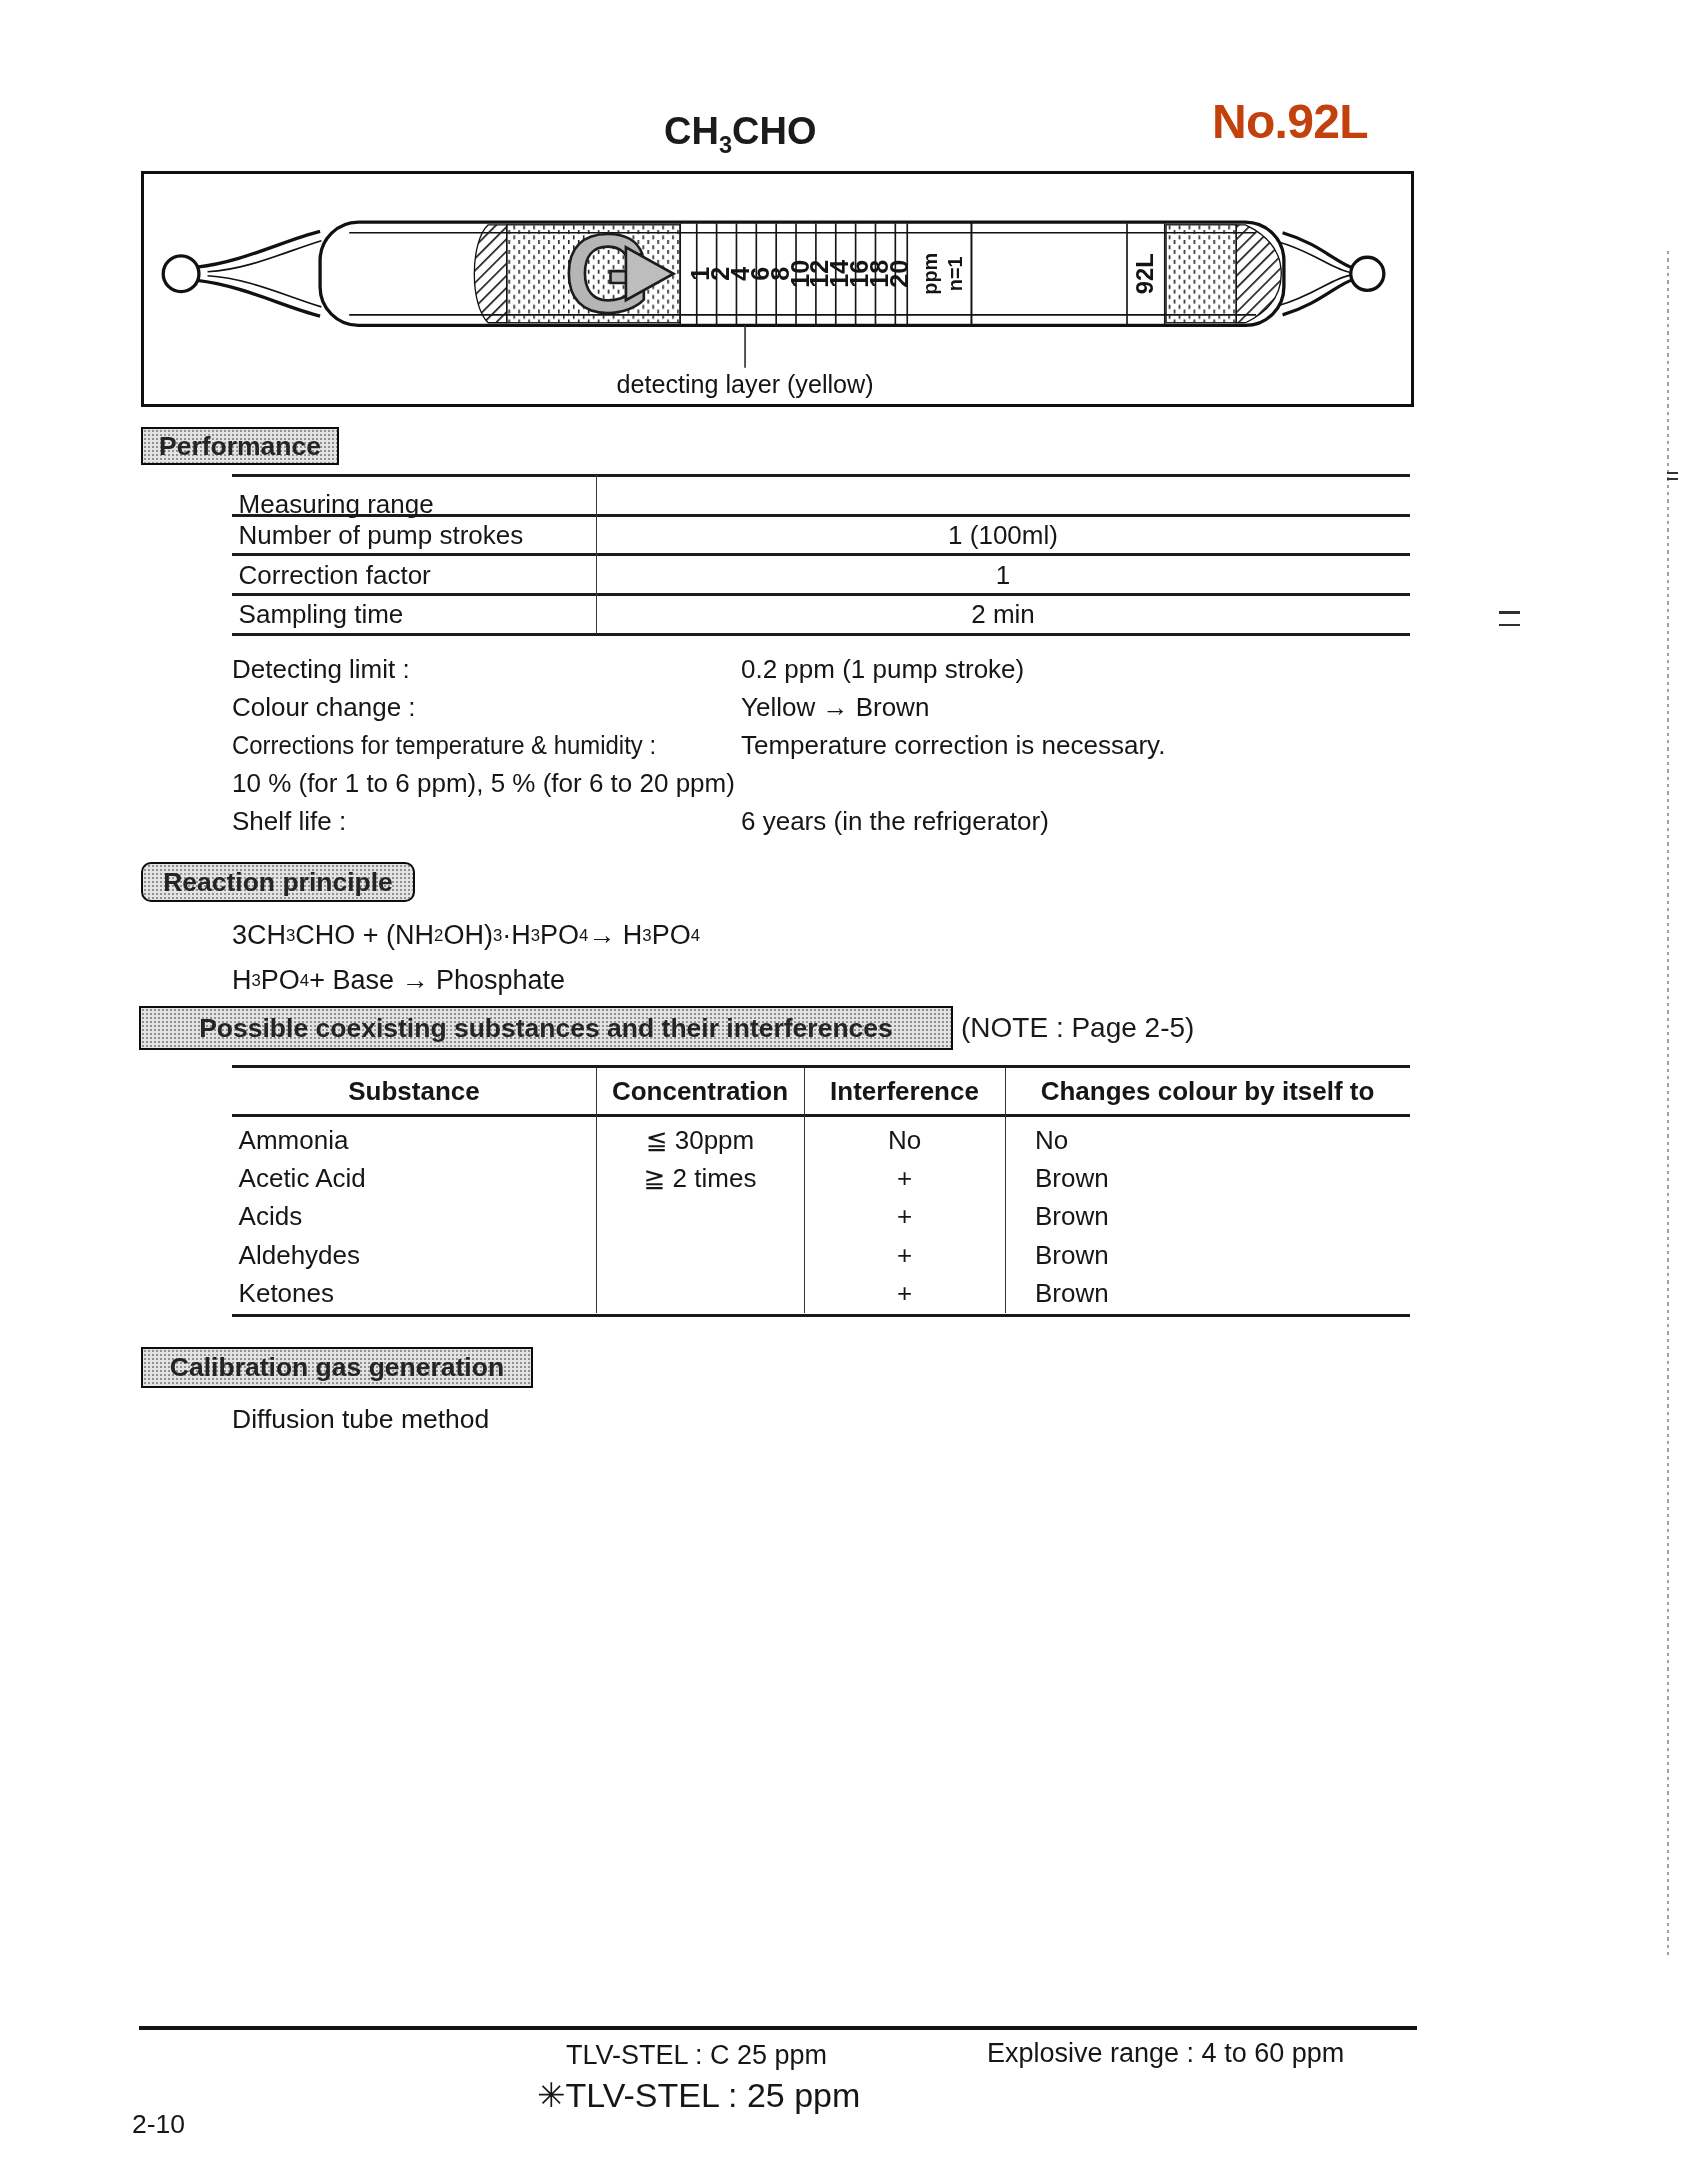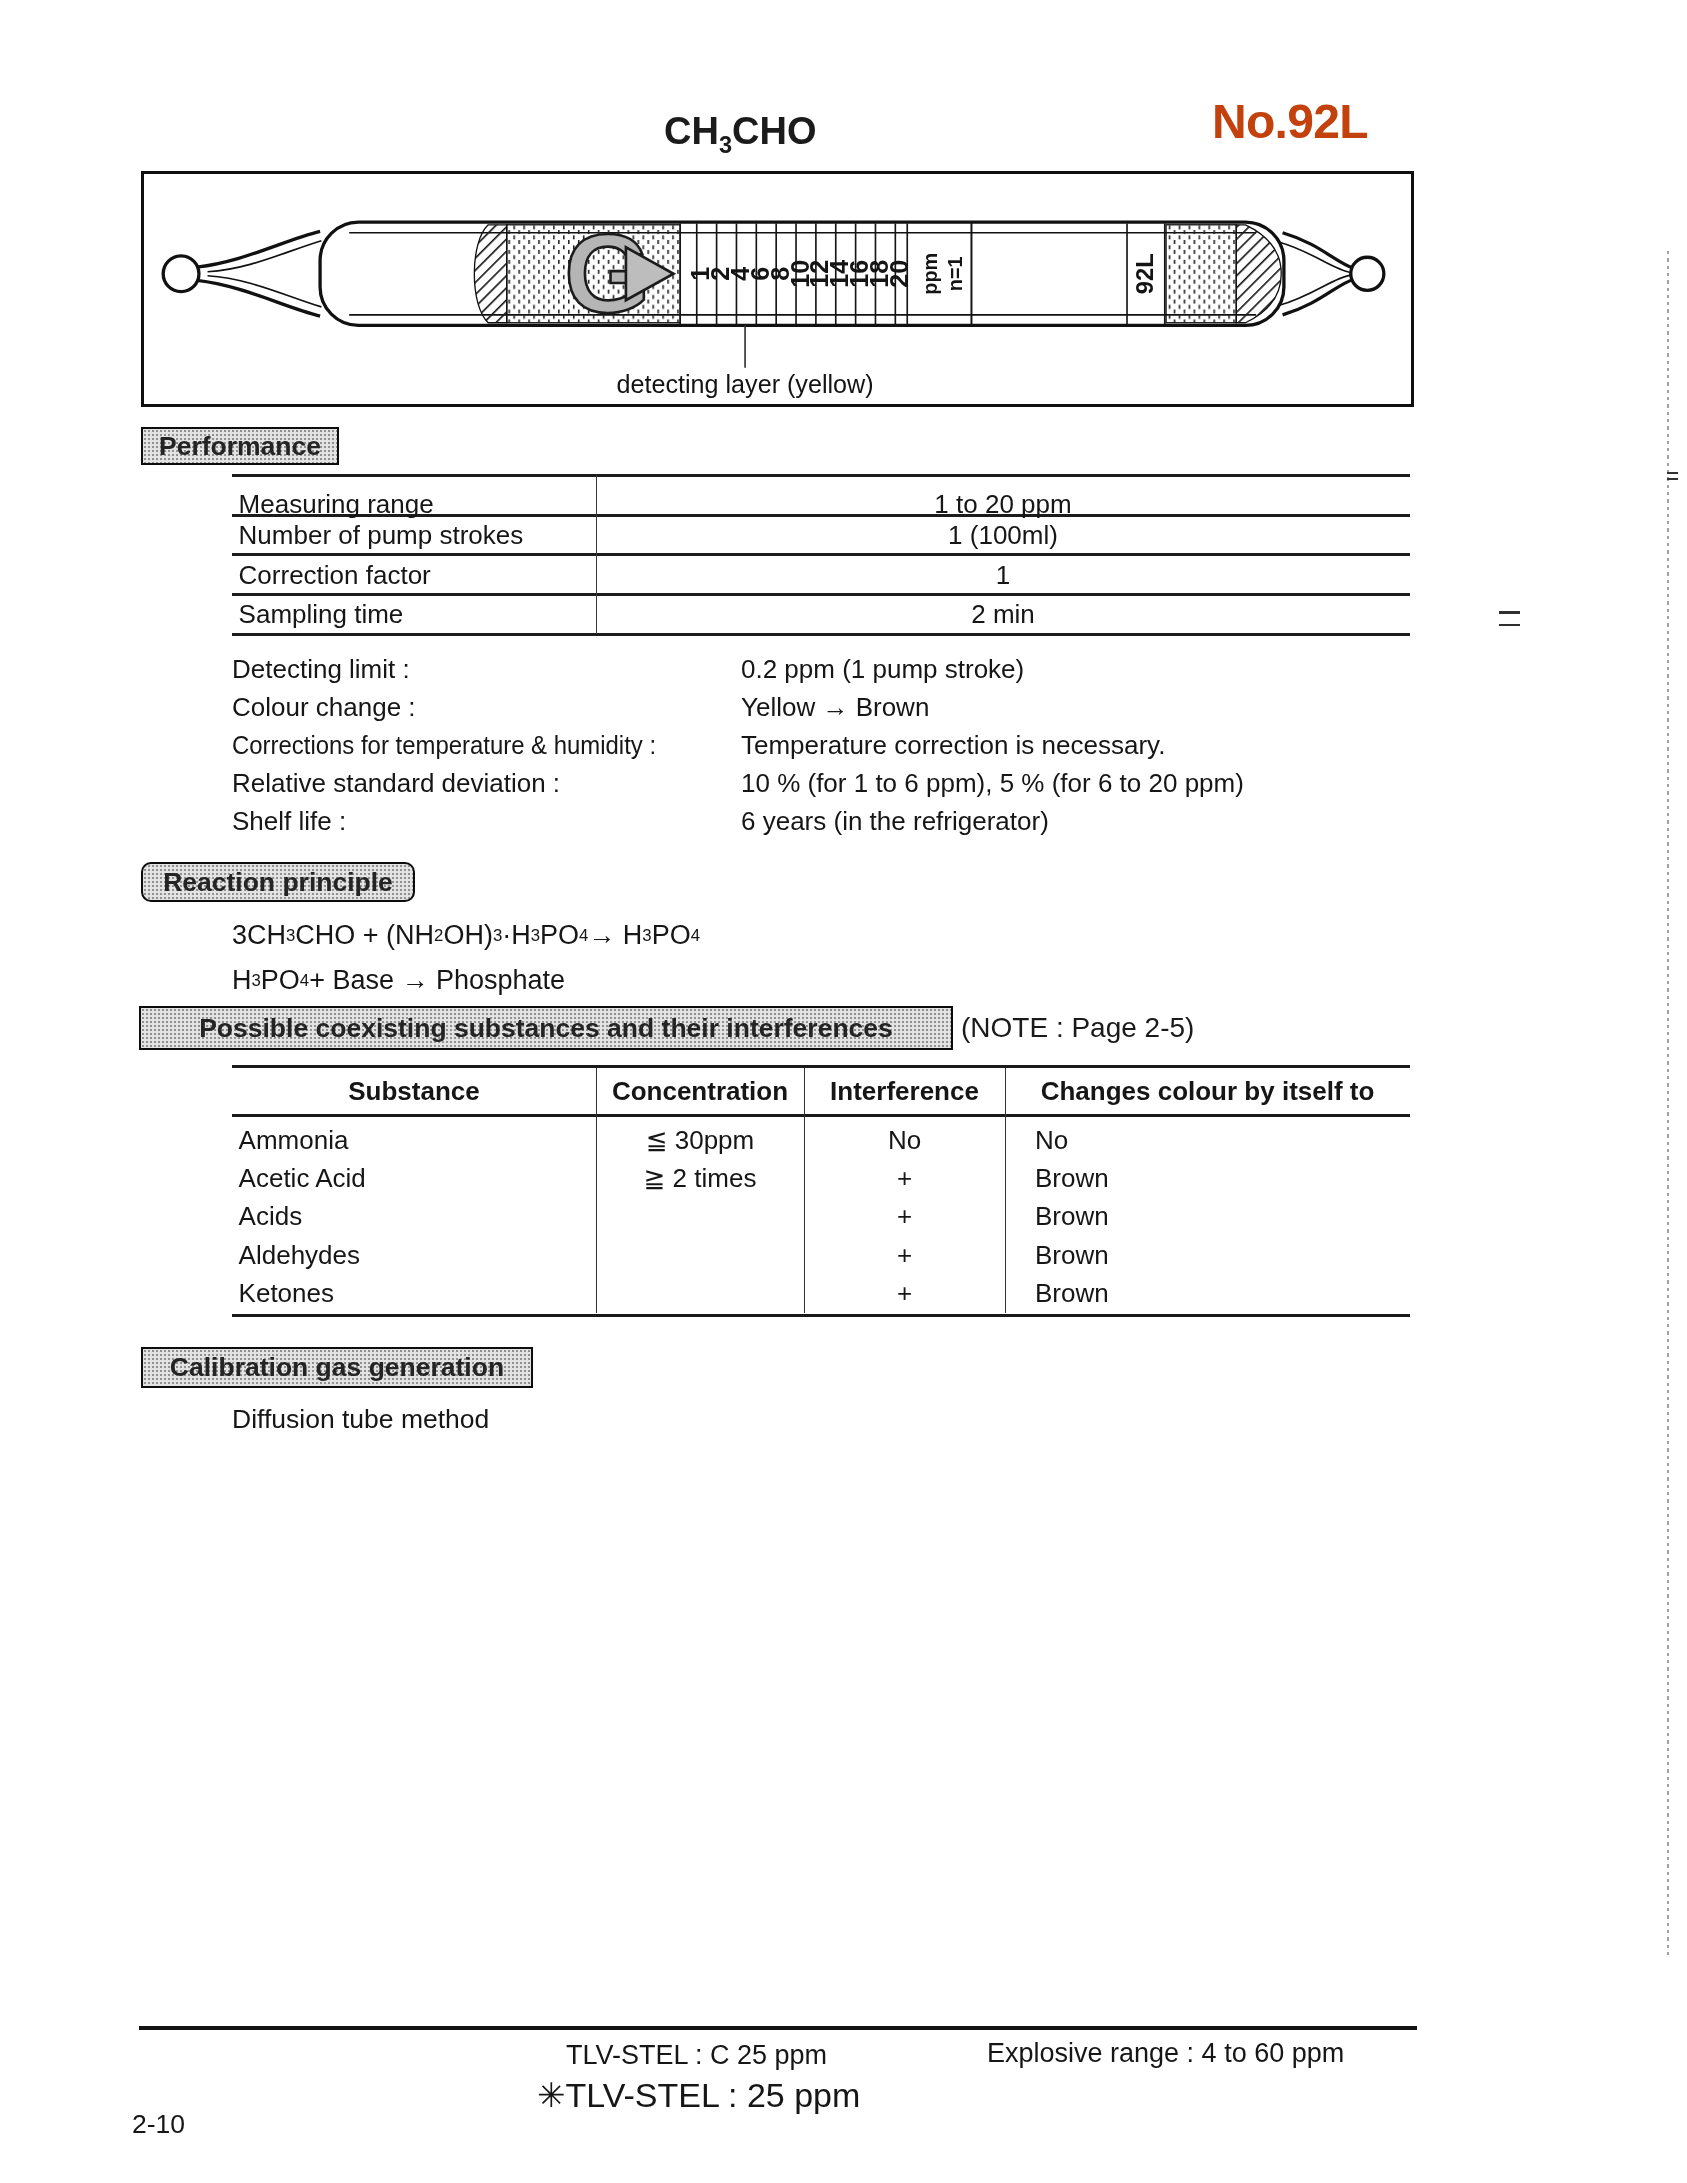--- a/index.html
+++ b/index.html
@@ -171,21 +171,20 @@
 
   <div class="abs ptable">
     <div class="pline" style="top:0;"></div>
     <div class="pline" style="top:40px;"></div>
     <div class="pline" style="top:79px;"></div>
     <div class="pline" style="top:119px;"></div>
     <div class="pline" style="top:159px;"></div>
     <div class="pvline"></div>
     <div class="prow" style="top:1.3px;margin-top:9px;">
       <span class="plabel">Measuring range</span>
-      <span class="pvalue">1 to 20 ppm</span>
     </div>
     <div class="prow" style="top:41px;">
       <span class="plabel">Number of pump strokes</span>
       <span class="pvalue">1 (100ml)</span>
     </div>
     <div class="prow" style="top:81px;">
       <span class="plabel">Correction factor</span>
       <span class="pvalue">1</span>
     </div>
     <div class="prow" style="top:120px;">
@@ -201,21 +200,20 @@
     </div>
     <div class="drow">
       <span class="dlabel">Colour change :</span>
       <span class="dvalue">Yellow → Brown</span>
     </div>
     <div class="drow">
       <span class="dlabel condensed">Corrections for temperature &amp; humidity :</span>
       <span class="dvalue">Temperature correction is necessary.</span>
     </div>
     <div class="drow">
-      <span class="dlabel">Relative standard deviation :</span>
       <span class="dvalue">10 % (for 1 to 6 ppm), 5 % (for 6 to 20 ppm)</span>
     </div>
     <div class="drow">
       <span class="dlabel">Shelf life :</span>
       <span class="dvalue">6 years (in the refrigerator)</span>
     </div>
   </div>
 
   <div class="abs section-box box-react">Reaction principle</div>
   <div class="abs equations">

